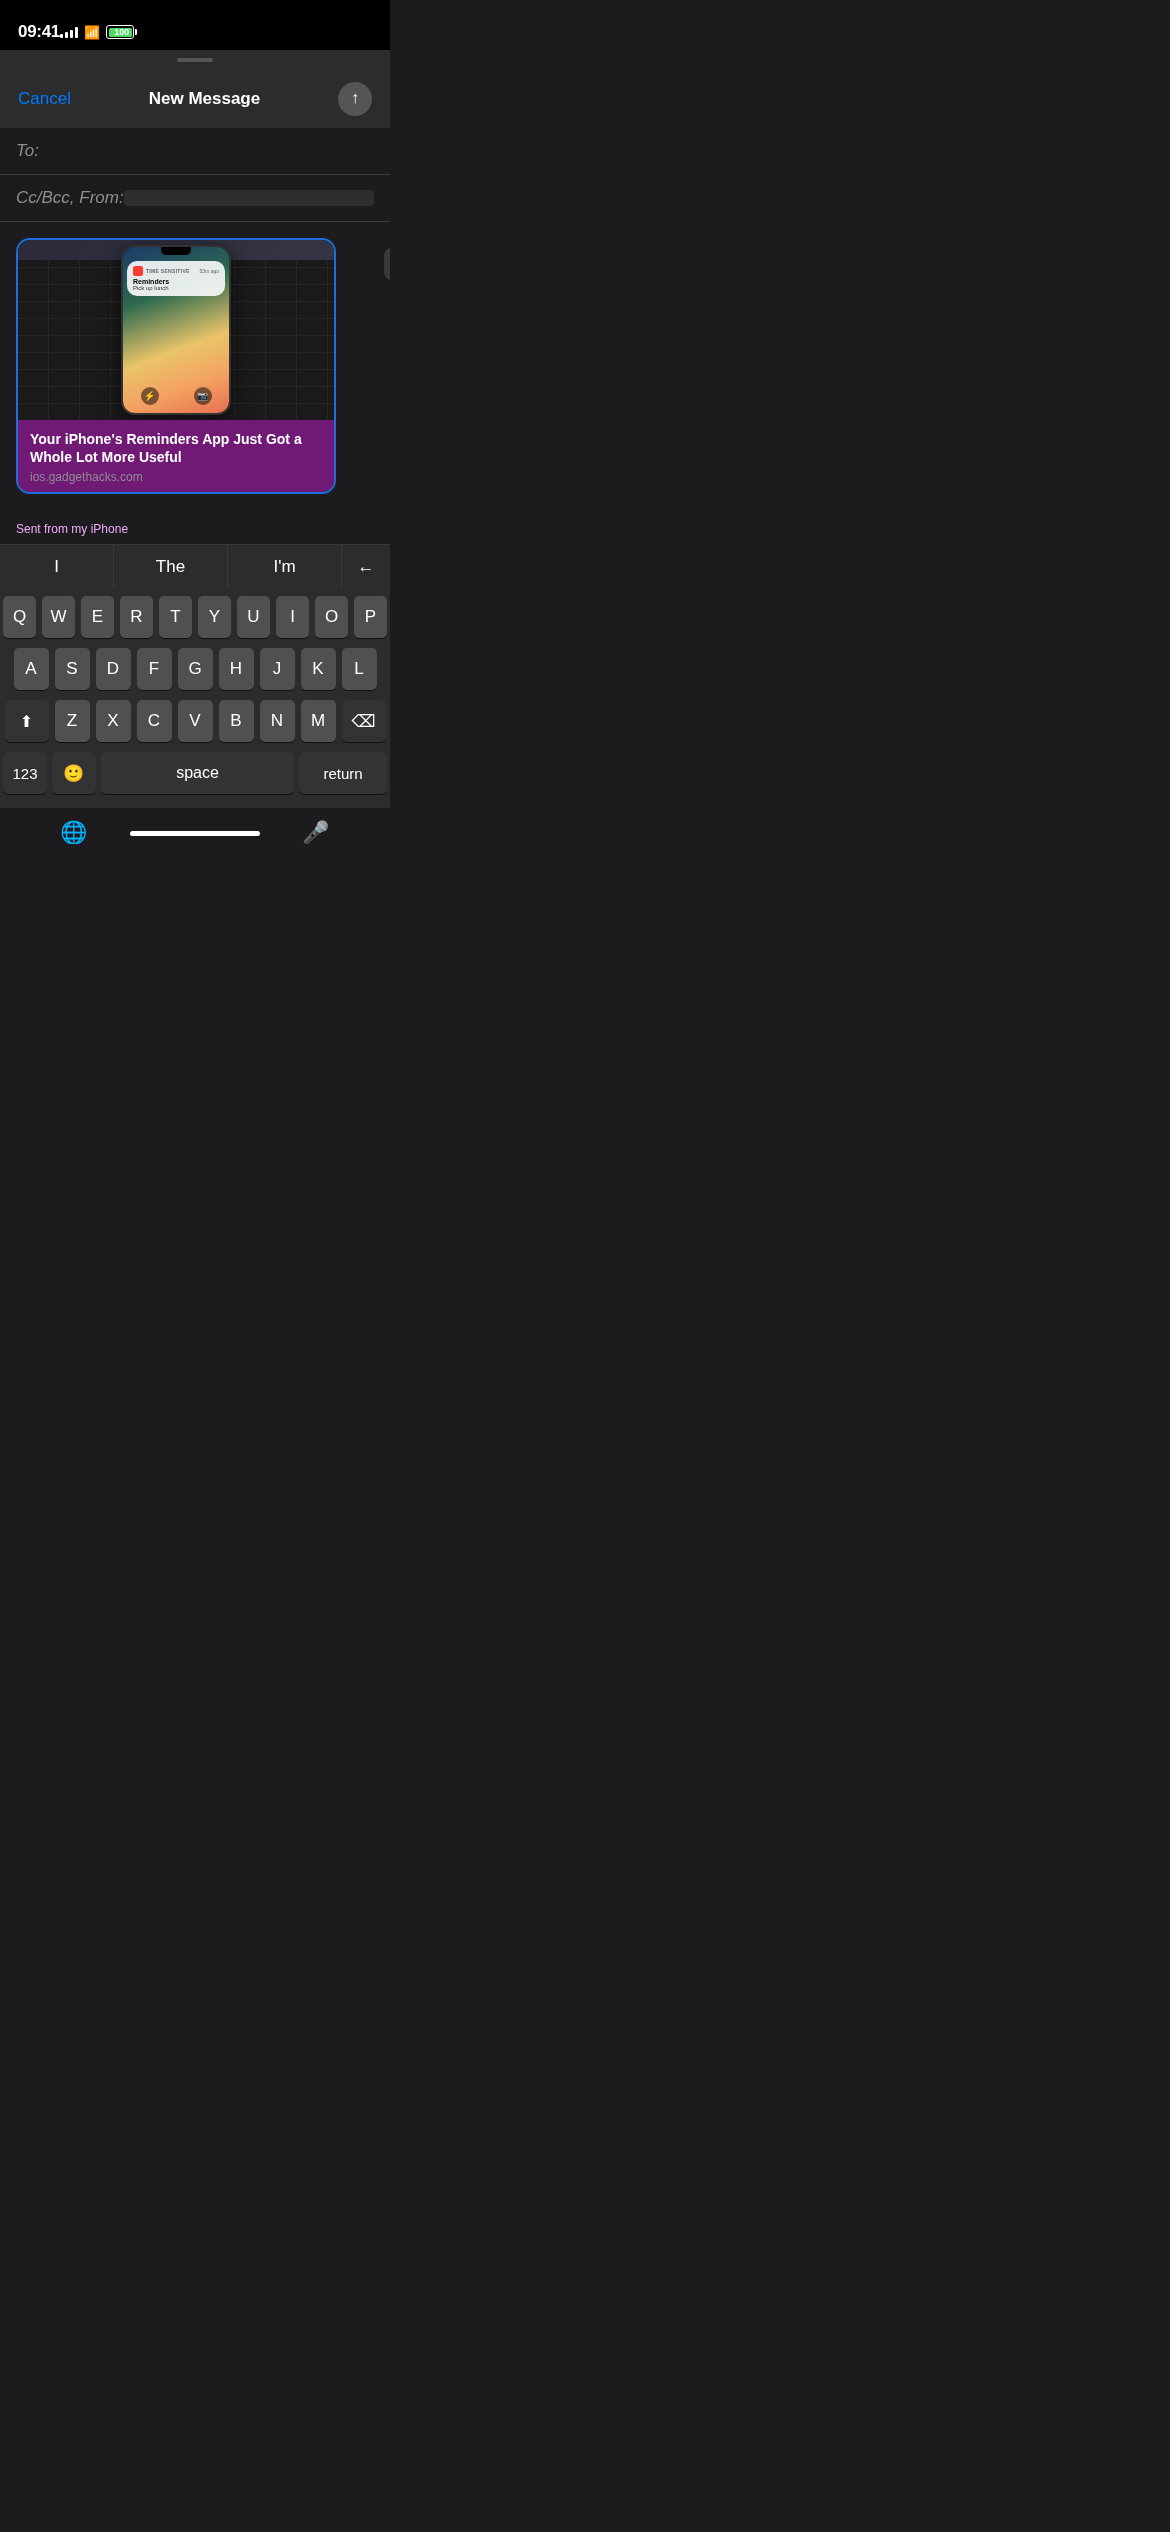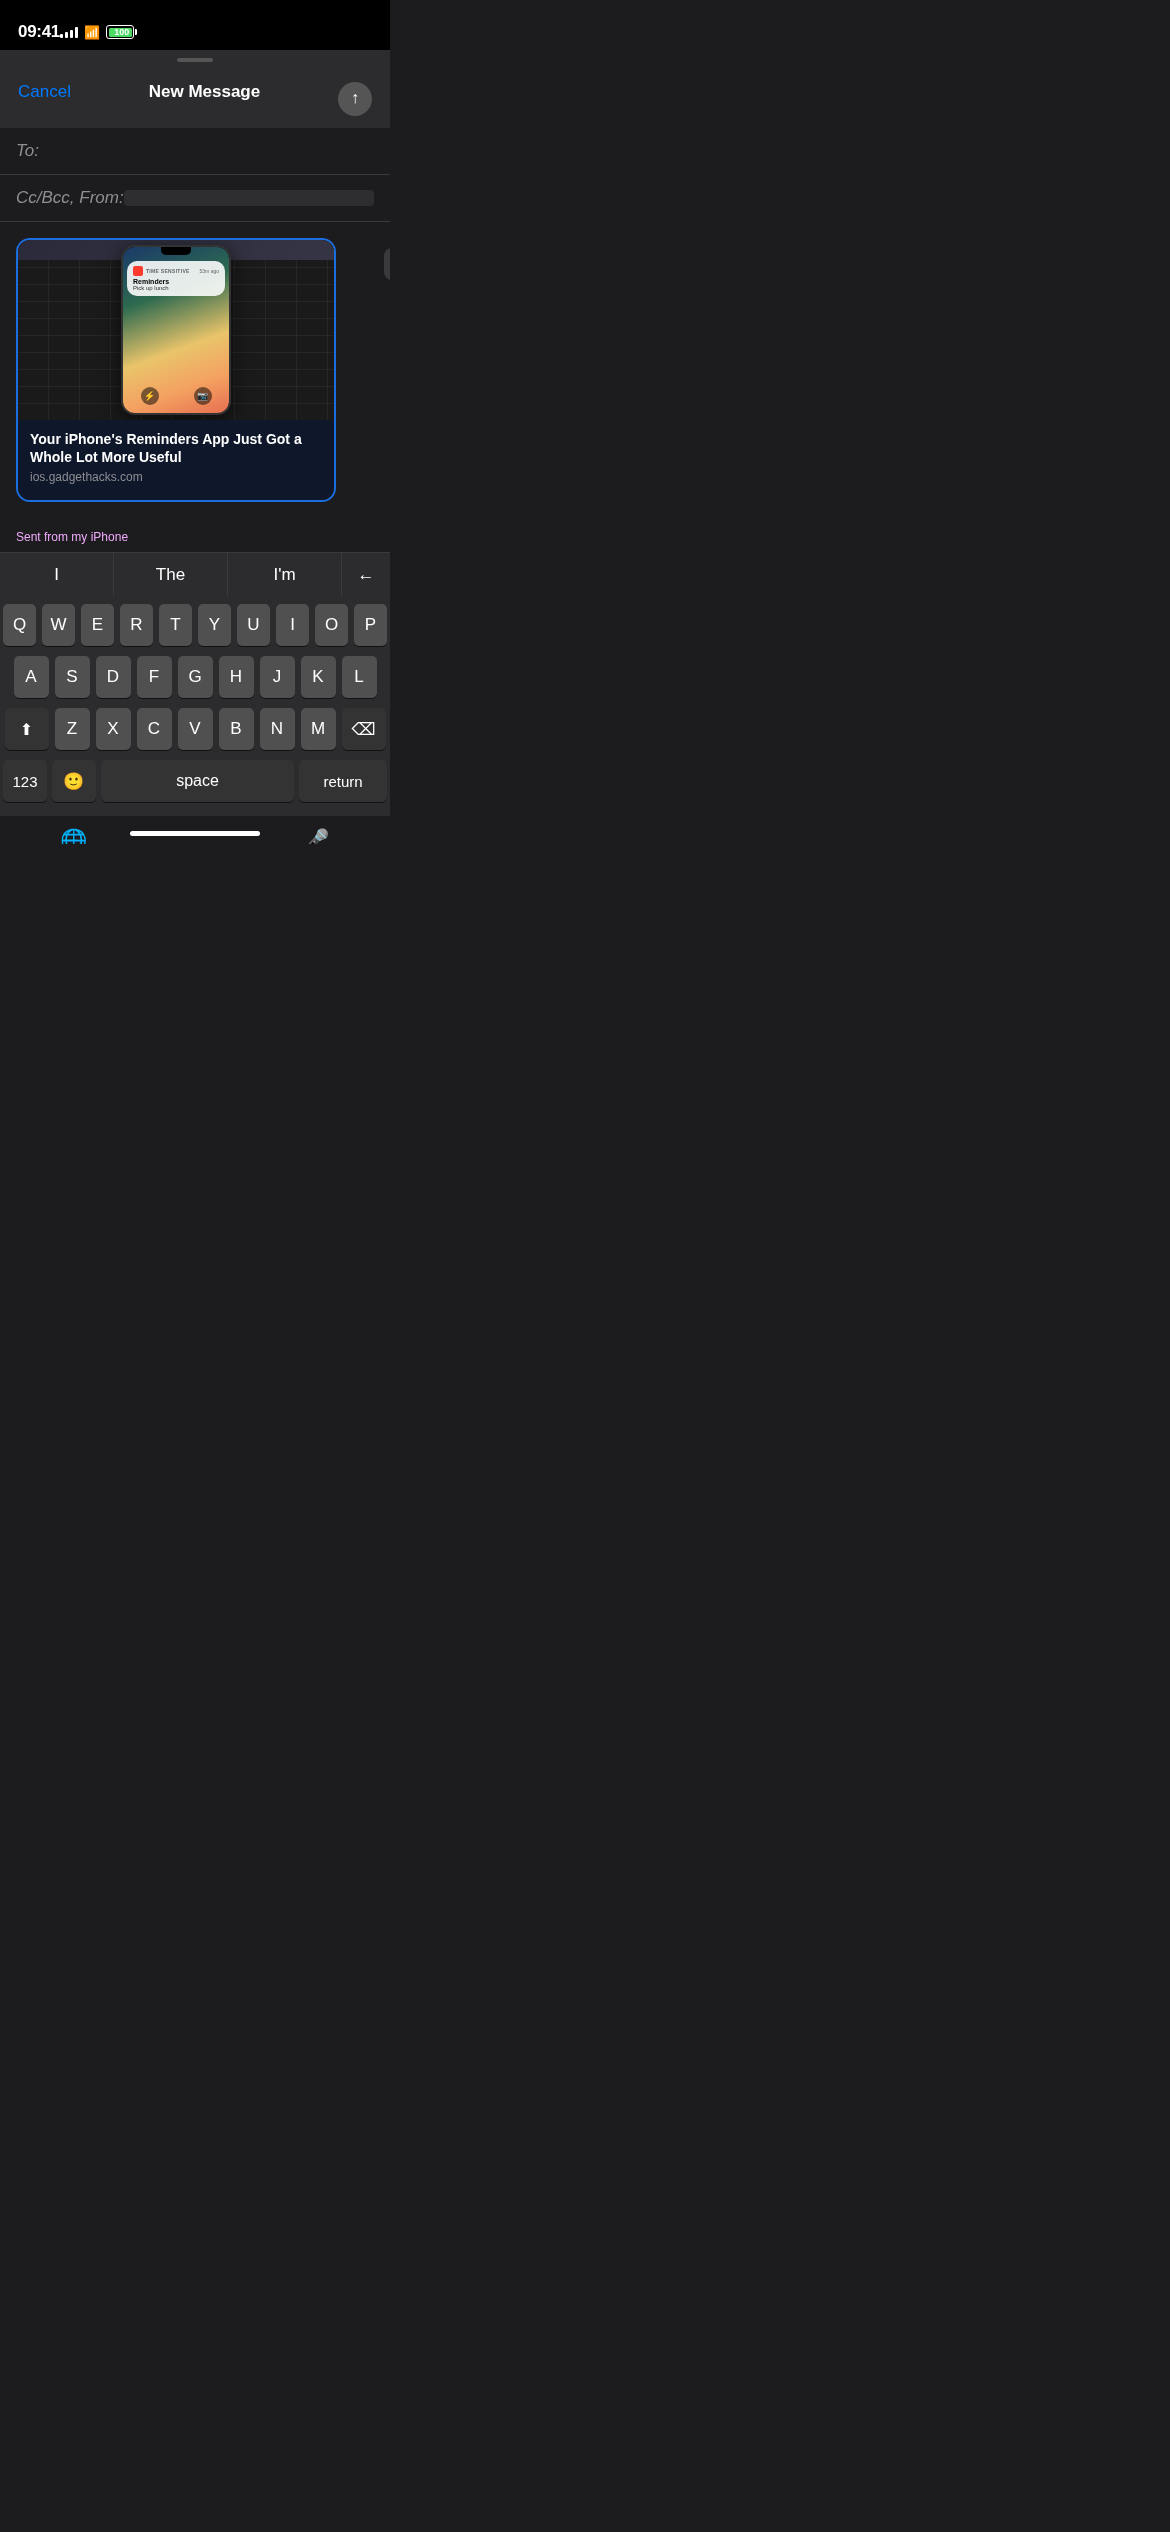--- a/index.html
+++ b/index.html
@@ -108,20 +108,21 @@
       height: 4px;
       background: #555;
       border-radius: 2px;
       margin-bottom: 8px;
     }
 
     
     .compose-header {
       background: #2c2c2e;
       display: flex;
+      align-items: center;
       justify-content: space-between;
       padding: 12px 18px;
       gap: 12px;
     }
     .cancel-btn {
       font-size: 17px;
       color: #007aff;
       font-weight: 400;
     }
     .header-title {
@@ -315,22 +316,22 @@
       height: 18px;
       background: rgba(0,0,0,0.5);
       border-radius: 50%;
       display: flex;
       align-items: center;
       justify-content: center;
       font-size: 9px;
     }
 
     .link-preview-info {
-      padding: 10px 12px 16px;
-      background: #0f172a;
+      padding: 10px 12px 8px;
+      background: #701a75;
     }
     .link-preview-title {
       font-size: 14px;
       font-weight: 600;
       color: #fff;
       line-height: 1.3;
       margin-bottom: 4px;
     }
     .link-preview-domain {
       font-size: 12px;

